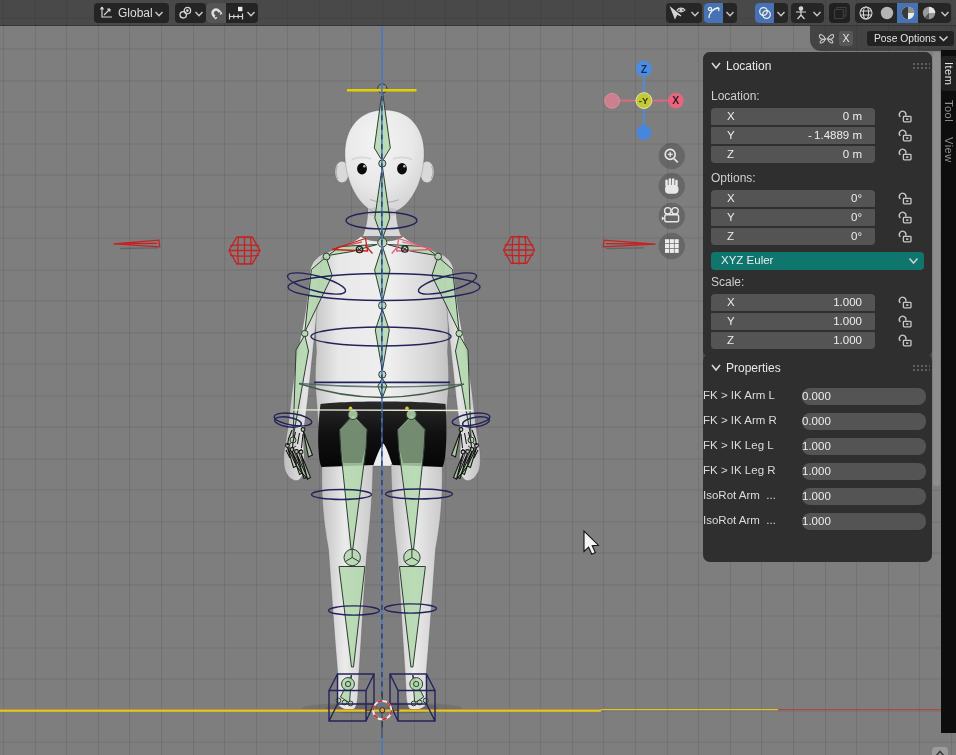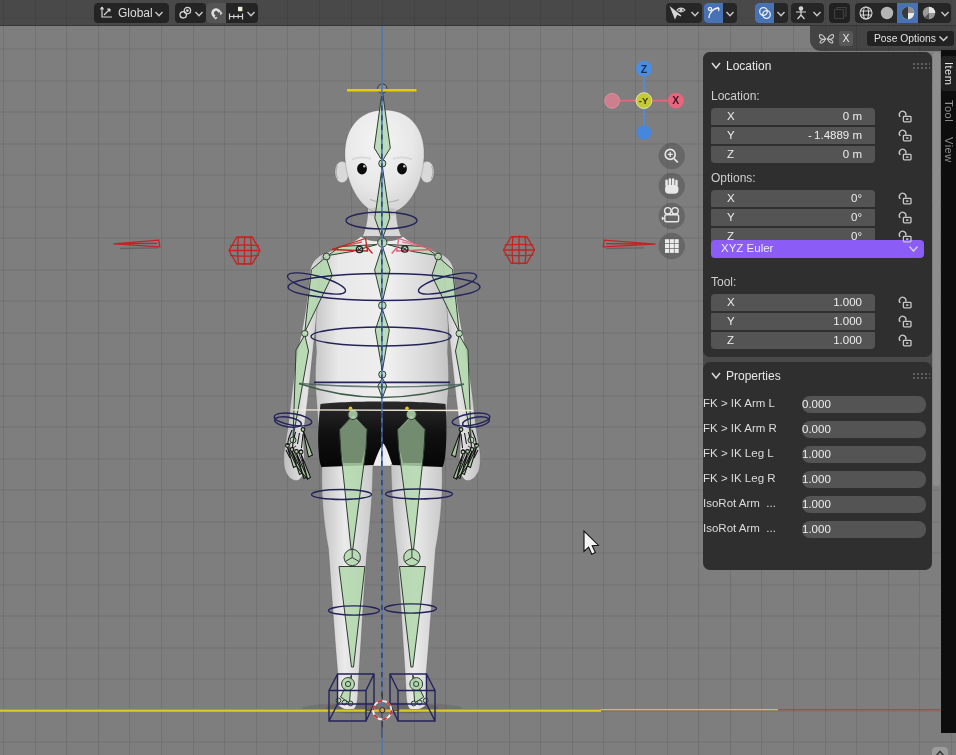--- a/index.html
+++ b/index.html
@@ -15,21 +15,21 @@
 
 #header{position:absolute;left:0;top:0;width:956px;height:26px;background:rgba(26,26,26,0.53);border-bottom:1px solid rgba(20,20,20,0.35)}
 .hbtn{position:absolute;top:3px;height:20px;background:#242424;border-radius:4px;color:#dcdcdc;font-size:12px}
 
 #toolbar{position:absolute;left:810px;top:26px;width:146px;height:25px;background:rgba(24,24,24,0.56);border-radius:0 0 0 11px}
 #xbtn{position:absolute;left:29px;top:5px;width:14px;height:15px;background:#585858;border-radius:3px;color:#e8e8e8;font-size:10.5px;text-align:center;line-height:15px}
 #posebtn{position:absolute;left:57px;top:5px;width:87px;height:15px;background:#222;border-radius:3px;color:#e2e2e2;font-size:10.3px;line-height:15px;padding-left:7px}
 
 .panel{position:absolute;left:703px;width:229px;background:#2f2f2f;border-radius:7px}
 #panelT{top:52px;height:305px}
-#panelP{top:362px;height:208px}
+#panelP{top:354px;height:208px}
 .ptitle{position:absolute;left:23px;color:#e7e7e7;font-size:12px}
 .grip{position:absolute;left:209px;width:18px;height:7px;background-image:radial-gradient(circle,#5e5e5e 1px,transparent 1.3px);background-size:4px 4px}
 .slab{position:absolute;left:8px;color:#cecece;font-size:12px}
 .fld{position:absolute;left:8px;width:164px;height:17.5px;background:#545454;color:#ededed;font-size:11.5px;line-height:17px}
 .fld .lab{position:absolute;left:16px}
 .fld .val{position:absolute;right:13px}
 .rt{border-radius:4px 4px 1px 1px}
 .rm{border-radius:1px}
 .rb{border-radius:1px 1px 4px 4px}
 .lock{position:absolute;left:194px;width:16px;height:16px}
@@ -474,27 +474,27 @@
         <span class="val">0°</span>
       </div>
 <div class="fld rm" style="top:156.5px">
         <span class="lab">Y</span>
         <span class="val">0°</span>
       </div>
 <div class="fld rb" style="top:175.5px">
         <span class="lab">Z</span>
         <span class="val">0°</span>
       </div>
-<div class="fld" style="top:188px;width:213px;background:#8b5cf6;border-radius:4px">
+<div class="fld" style="top:200px;width:213px;background:#0f766e;border-radius:4px">
         <span style="position:absolute;left:10px">XYZ Euler</span>
 <svg class="abs" style="right:5px;top:5px" width="11" height="8">
           <path d="M1.5,1.5 L5.5,6 L9.5,1.5" stroke="#cfcfcf" stroke-width="1.5" fill="none"></path>
         </svg>
       </div>
-<div class="slab" style="top:223px">Tool:</div>
+<div class="slab" style="top:223px">Scale:</div>
 <div class="fld rt" style="top:241.5px">
         <span class="lab">X</span>
         <span class="val">1.000</span>
       </div>
 <div class="fld rm" style="top:260.5px">
         <span class="lab">Y</span>
         <span class="val">1.000</span>
       </div>
 <div class="fld rb" style="top:279.5px">
         <span class="lab">Z</span>

